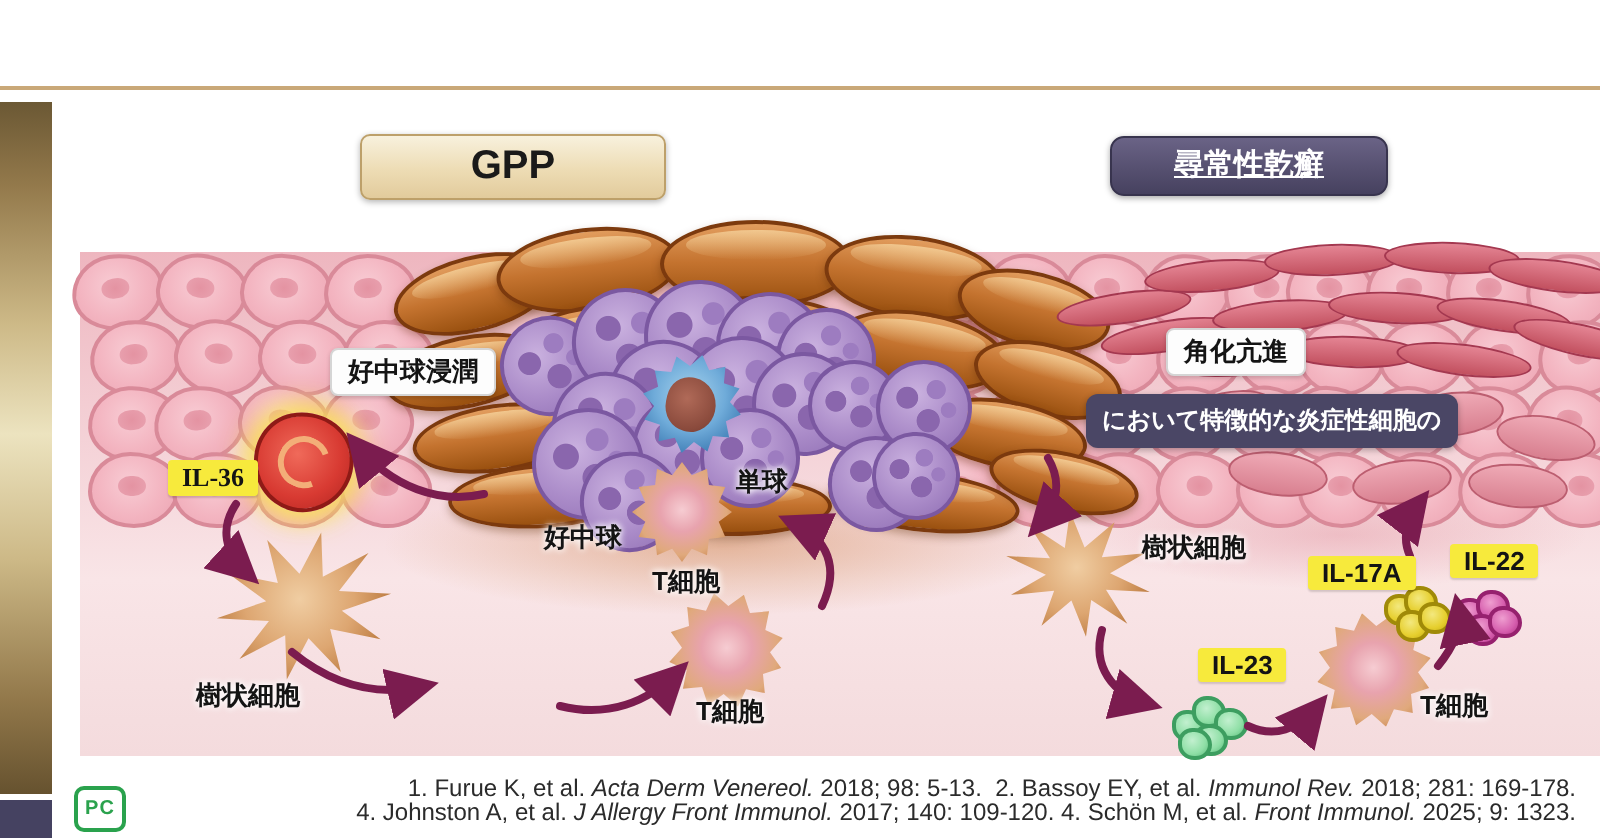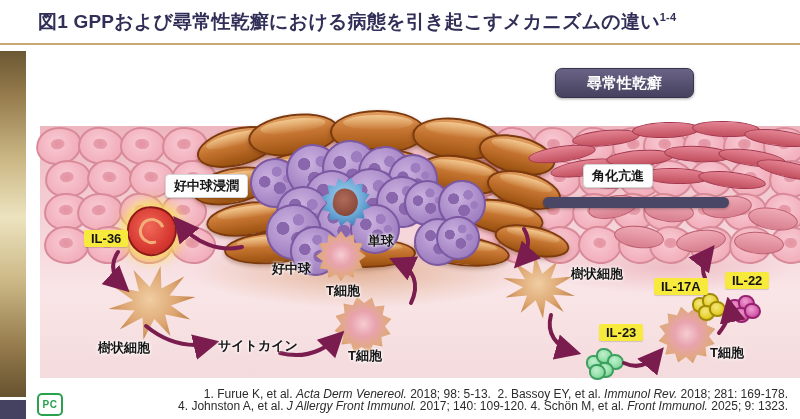--- a/index.html
+++ b/index.html
@@ -14,21 +14,21 @@
   .side-bar{position:absolute;left:0;top:51px;width:26px;height:346px;z-index:5;
      background:linear-gradient(180deg,#6b5834 0%,#93794b 12%,#cdb987 32%,#ece3bf 48%,#cdb987 66%,#93794b 86%,#66522f 100%);}
   .side-bar-footer{position:absolute;left:0;top:400px;width:26px;height:19px;background:#454261;z-index:5;}
 
   .hdr{position:absolute;text-align:center;font-weight:bold;z-index:50;}
   .gpp-hdr{left:180px;top:67px;width:151px;height:31px;line-height:31px;font-size:20px;color:#1a1a1a;
      background:linear-gradient(180deg,#f8f1dd 0%,#eddcb4 55%,#e2cb9c 100%);
      border:1px solid #bda06a;border-radius:5px;box-shadow:0 1px 3px rgba(0,0,0,.3);}
   .pso-hdr{left:555px;top:68px;width:137px;height:28px;line-height:28px;font-size:15px;color:#fff;
      background:linear-gradient(180deg,#6a6386 0%,#565070 55%,#46415f 100%);
-     border:1px solid #38344e;border-radius:7px;box-shadow:0 1px 3px rgba(0,0,0,.35);}
+     border:1px solid #38344e;border-radius:7px;box-shadow:0 1px 3px rgba(0,0,0,.35);text-decoration:underline;}
 
   
   .dermis{position:absolute;left:40px;top:126px;width:760px;height:252px;z-index:8;
      background:linear-gradient(180deg,#eeb6bf 0%,#f3cdd3 30%,#f9e5e7 65%,#f4dbdd 100%);}
   #cellhost{position:absolute;left:0;top:0;width:800px;height:419px;z-index:10;}
   #cellhost div{position:absolute;}
 
   .glow1{width:340px;height:70px;border-radius:50%;
      background:radial-gradient(ellipse at center,rgba(198,116,48,.40) 0%,rgba(198,116,48,0) 70%);}
   .glow2{width:250px;height:55px;border-radius:50%;
@@ -97,25 +97,25 @@
         color:#2b2b2b;z-index:30;white-space:nowrap;}
   .logo{position:absolute;left:37px;top:393px;width:22px;height:19px;border:2px solid #2aa24d;
         border-radius:5px;color:#2aa24d;font-size:10px;font-weight:bold;text-align:center;
         line-height:19px;letter-spacing:.5px;z-index:30;background:#fff;}
 </style>
 </head>
 <body>
 
 <div class="stage">
 
-  <div class="title"><span>図1 GPPおよび尋常性乾癬における病態を引き起こすメカニズムの違い</span><sup>1-4</sup></div>
   <div class="gold-rule"></div>
   <div class="side-bar"></div>
   <div class="side-bar-footer"></div>
 
+  <div class="hdr gpp-hdr">GPP</div>
   <div class="hdr pso-hdr">尋常性乾癬</div>
 
   <div class="dermis"></div>
   <div id="cellhost">
       <div class="glow1" style="left: 190px; top: 238px;"></div>
       <div class="glow2" style="left: 545px; top: 240px;"></div>
       <div class="pc" style="left: 36px; top: 127px; width: 42px; height: 34px; transform: rotate(-9deg);"></div>
       <div class="pc" style="left: 78px; top: 127px; width: 42px; height: 34px; transform: rotate(6deg);"></div>
       <div class="pc" style="left: 120px; top: 127px; width: 42px; height: 34px; transform: rotate(2deg);"></div>
       <div class="pc" style="left: 162px; top: 127px; width: 42px; height: 34px; transform: rotate(-2deg);"></div>
@@ -257,30 +257,30 @@
       <path d="M 411 303 C 420 284 414 269 396 261" marker-end="url(#ah)"></path>
       <path d="M 524 229 C 531 241 529 252 519 263" marker-end="url(#ah)"></path>
       <path d="M 551 315 C 546 333 556 347 574 352" marker-end="url(#ah)"></path>
       <path d="M 624 363 C 637 369 649 365 659 353" marker-end="url(#ah)"></path>
       <path d="M 719 333 C 727 323 731 314 729 304" marker-end="url(#ah)"></path>
       <path d="M 705 278 C 701 269 703 260 710 251" marker-end="url(#ah)"></path>
     </g>
   </svg>
 
   <div class="wbox" style="left:165px;top:174px;">好中球浸潤</div>
-  <div class="ytag" style="left:84px;top:230px;">IL-36</div>
+  <div class="ytag" style="left:84px;top:230px;font-family:Liberation Serif, serif;">IL-36</div>
   <div class="plab" style="left:368px;top:232px;">単球</div>
   <div class="plab" style="left:272px;top:260px;">好中球</div>
   <div class="plab" style="left:326px;top:282px;">T細胞</div>
   <div class="plab" style="left:348px;top:347px;">T細胞</div>
   <div class="plab" style="left:98px;top:339px;">樹状細胞</div>
-  <div class="plab" style="left:218px;top:337px;">サイトカイン</div>
 
   <div class="wbox" style="left:583px;top:164px;">角化亢進</div>
   <div class="infobox">
+    <div>において特徴的な炎症性細胞の</div>
   </div>
   <div class="plab" style="left:571px;top:265px;">樹状細胞</div>
   <div class="ytag" style="left:654px;top:278px;">IL-17A</div>
   <div class="ytag" style="left:725px;top:272px;">IL-22</div>
   <div class="ytag" style="left:599px;top:324px;">IL-23</div>
   <div class="plab" style="left:710px;top:344px;">T細胞</div>
 
   <div class="refs">
     <div><span>1. Furue K, et al. </span><i>Acta Derm Venereol.</i><span> 2018; 98: 5-13.&nbsp;&nbsp;2. Bassoy EY, et al. </span><i>Immunol Rev.</i><span> 2018; 281: 169-178.</span></div>
     <div><span>4. Johnston A, et al. </span><i>J Allergy Front Immunol.</i><span> 2017; 140: 109-120. 4. Schön M, et al. </span><i>Front Immunol.</i><span> 2025; 9: 1323.</span></div>

